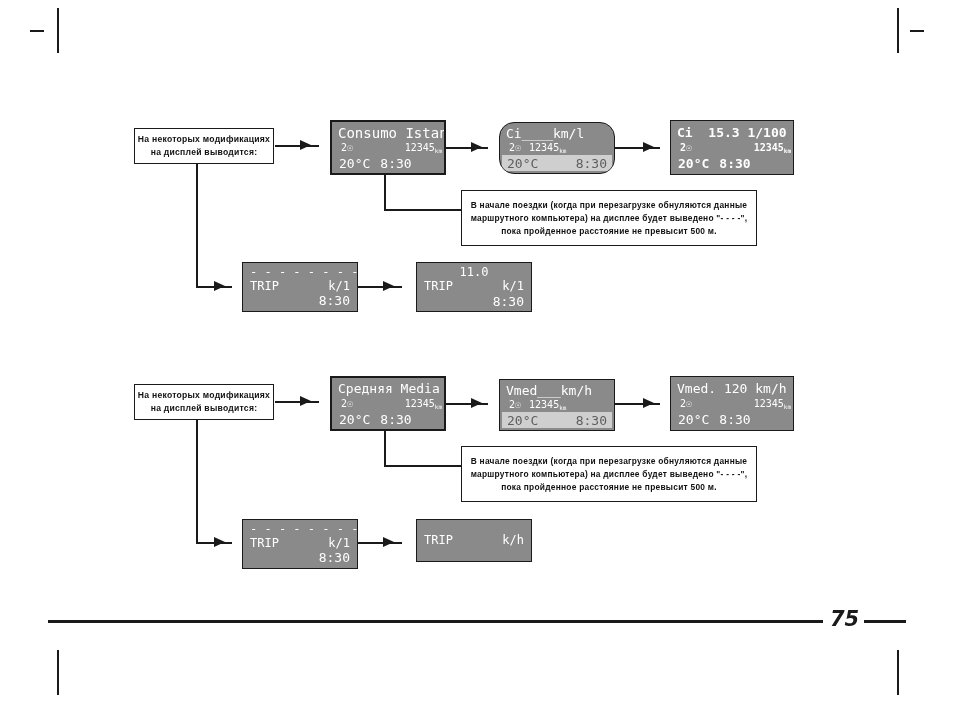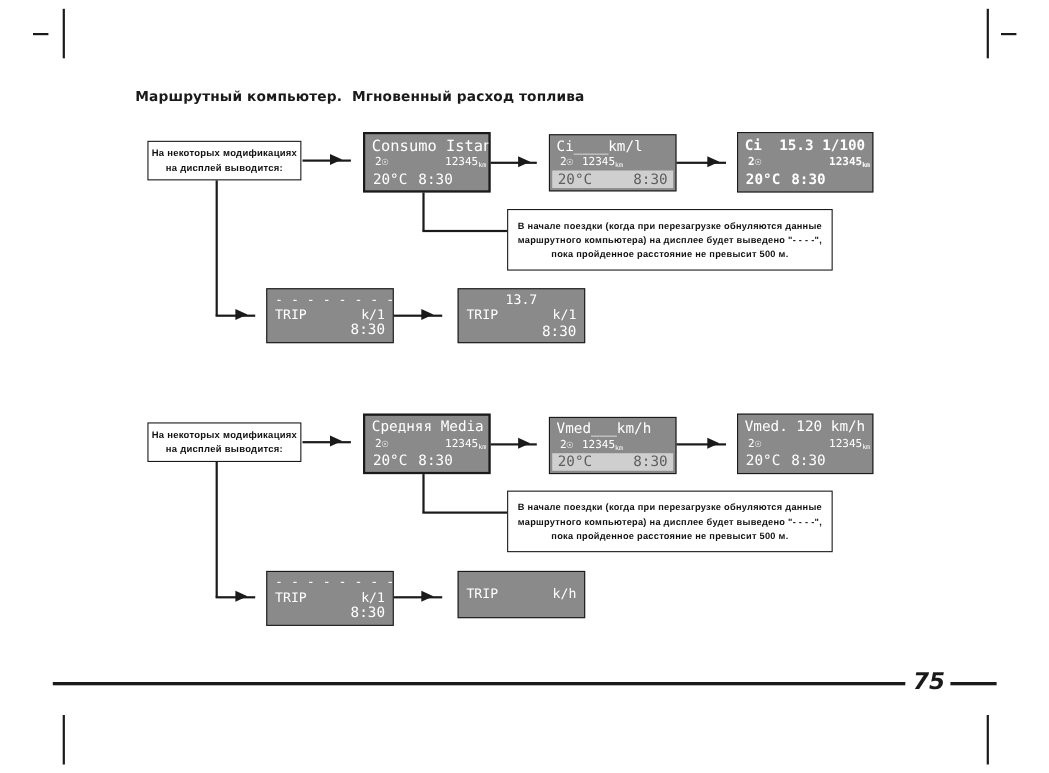--- a/index.html
+++ b/index.html
@@ -126,21 +126,20 @@
 
 <div class="page">
 
   <div class="crop v" style="left:57px;top:8px;"></div>
   <div class="crop v" style="left:897px;top:8px;"></div>
   <div class="crop v" style="left:57px;top:650px;"></div>
   <div class="crop v" style="left:897px;top:650px;"></div>
   <div class="crop h" style="left:30px;top:30px;"></div>
   <div class="crop h" style="left:910px;top:30px;"></div>
 
-  <div class="heading" style="left:123px;top:80px;">Маршрутный компьютер.  Мгновенный расход топлива</div>
 
   <div class="note" style="left:134px;top:128px;width:140px;height:36px;">
     <span class="ln">На некоторых модификациях</span>
     <span class="ln">на дисплей выводится:</span>
   </div>
 
   <div class="line h" style="left:275px;top:145px;width:44px;"></div>
   <div class="arrow right" style="left:300px;top:140px;"></div>
 
   <div class="lcd" style="left:330px;top:120px;width:116px;height:55px;">
@@ -154,21 +153,21 @@
     <div class="lcd-row r3">
       <span>20°C</span>
       <span style="width:10px;"></span>
       <span>8:30</span>
     </div>
   </div>
 
   <div class="line h" style="left:446px;top:147px;width:42px;"></div>
   <div class="arrow right" style="left:471px;top:142px;"></div>
 
-  <div class="lcd thin" style="left:499px;top:122px;width:116px;height:52px;">
+  <div class="lcd thin" style="left:499px;top:122px;width:116px;height:52px;border-radius:15px;">
     <div class="lcd-row r1" style="font-size:13px;">
       <span>Ci____km/l</span>
     </div>
     <div class="lcd-row r2">
       <span>2</span>
       <span class="lamp">☉</span>
       <span style="width:8px;"></span>
       <span>12345</span><span class="km">km</span>
     </div>
     <div class="lcd-row r3 inverted" style="padding:0 5px;width:100%;box-sizing:border-box;">
@@ -218,21 +217,21 @@
     </div>
     <div class="lcd-row trip-bot row-right">
       <span>8:30</span>
     </div>
   </div>
 
   <div class="line h" style="left:358px;top:286px;width:44px;"></div>
   <div class="arrow right" style="left:383px;top:281px;"></div>
 
   <div class="lcd thin" style="left:416px;top:262px;width:116px;height:50px;">
-    <div class="lcd-row trip-top row-center bigval">13.7</div>
+    <div class="lcd-row trip-top row-center bigval">11.0</div>
     <div class="lcd-row trip-mid" style="padding:0 5px;width:100%;box-sizing:border-box;">
       <span>TRIP</span>
       <span class="sp"></span>
       <span>k/1</span>
     </div>
     <div class="lcd-row trip-bot row-right">
       <span>8:30</span>
     </div>
   </div>
 

